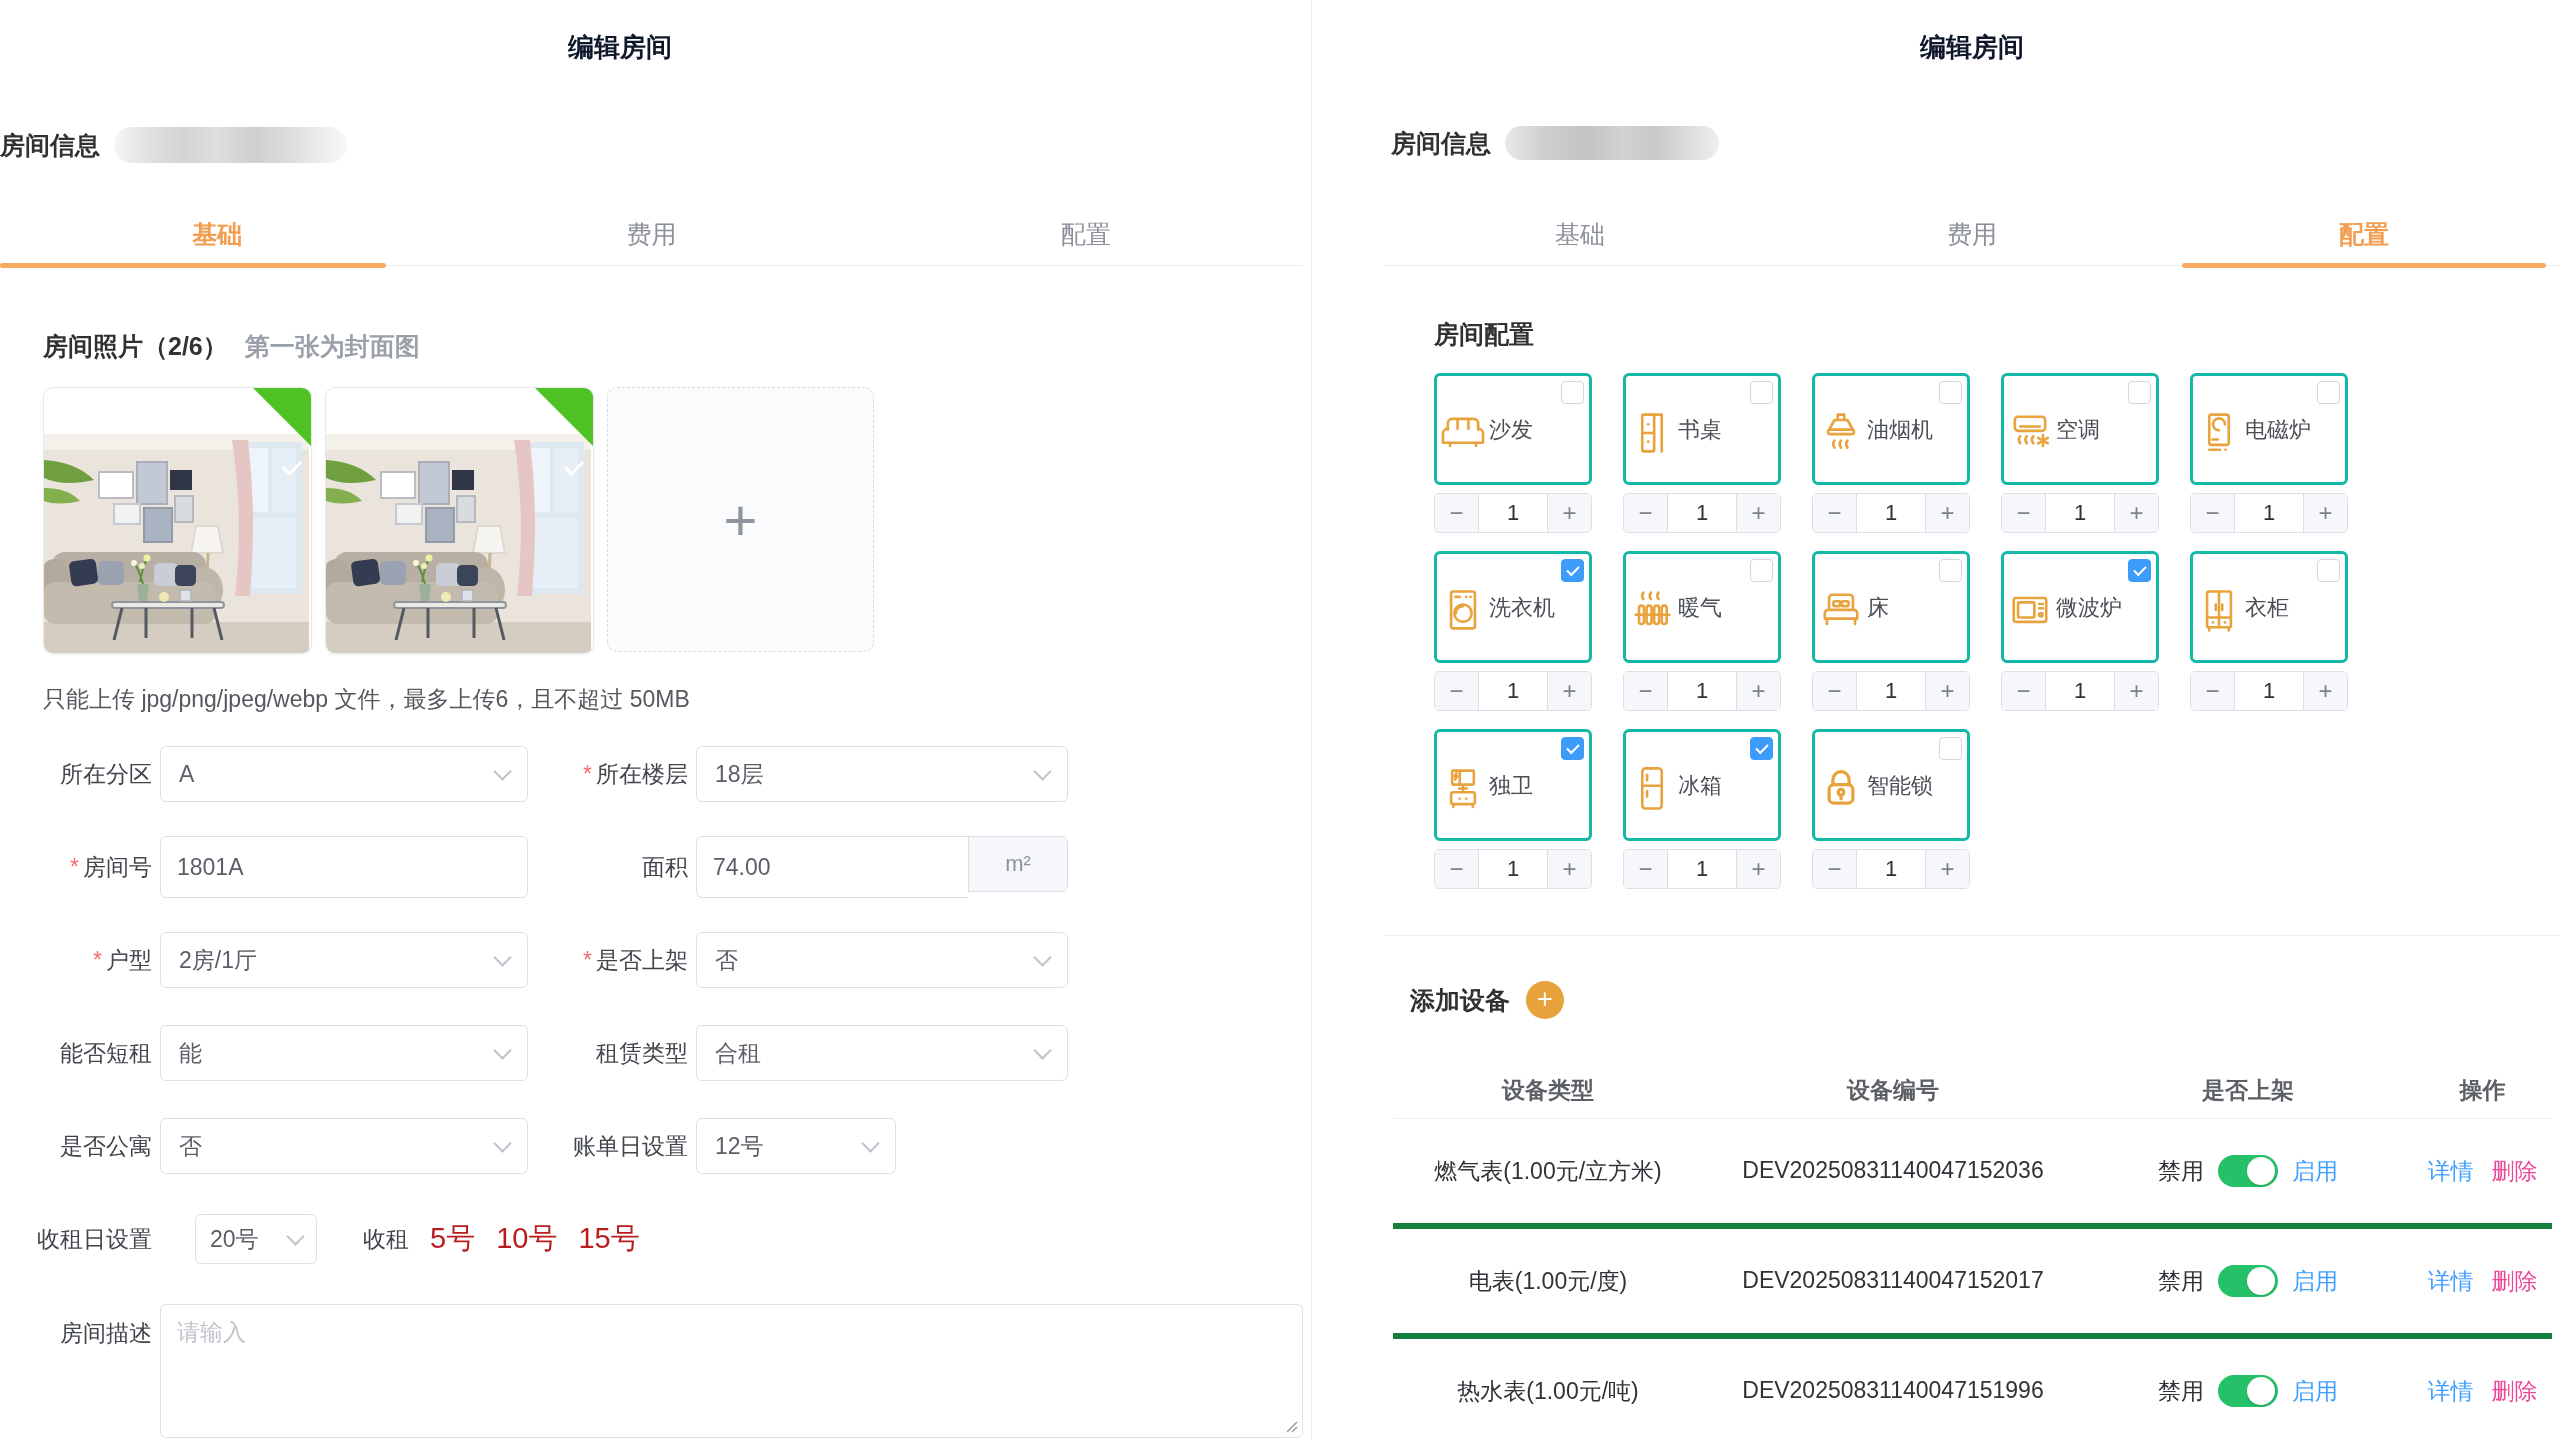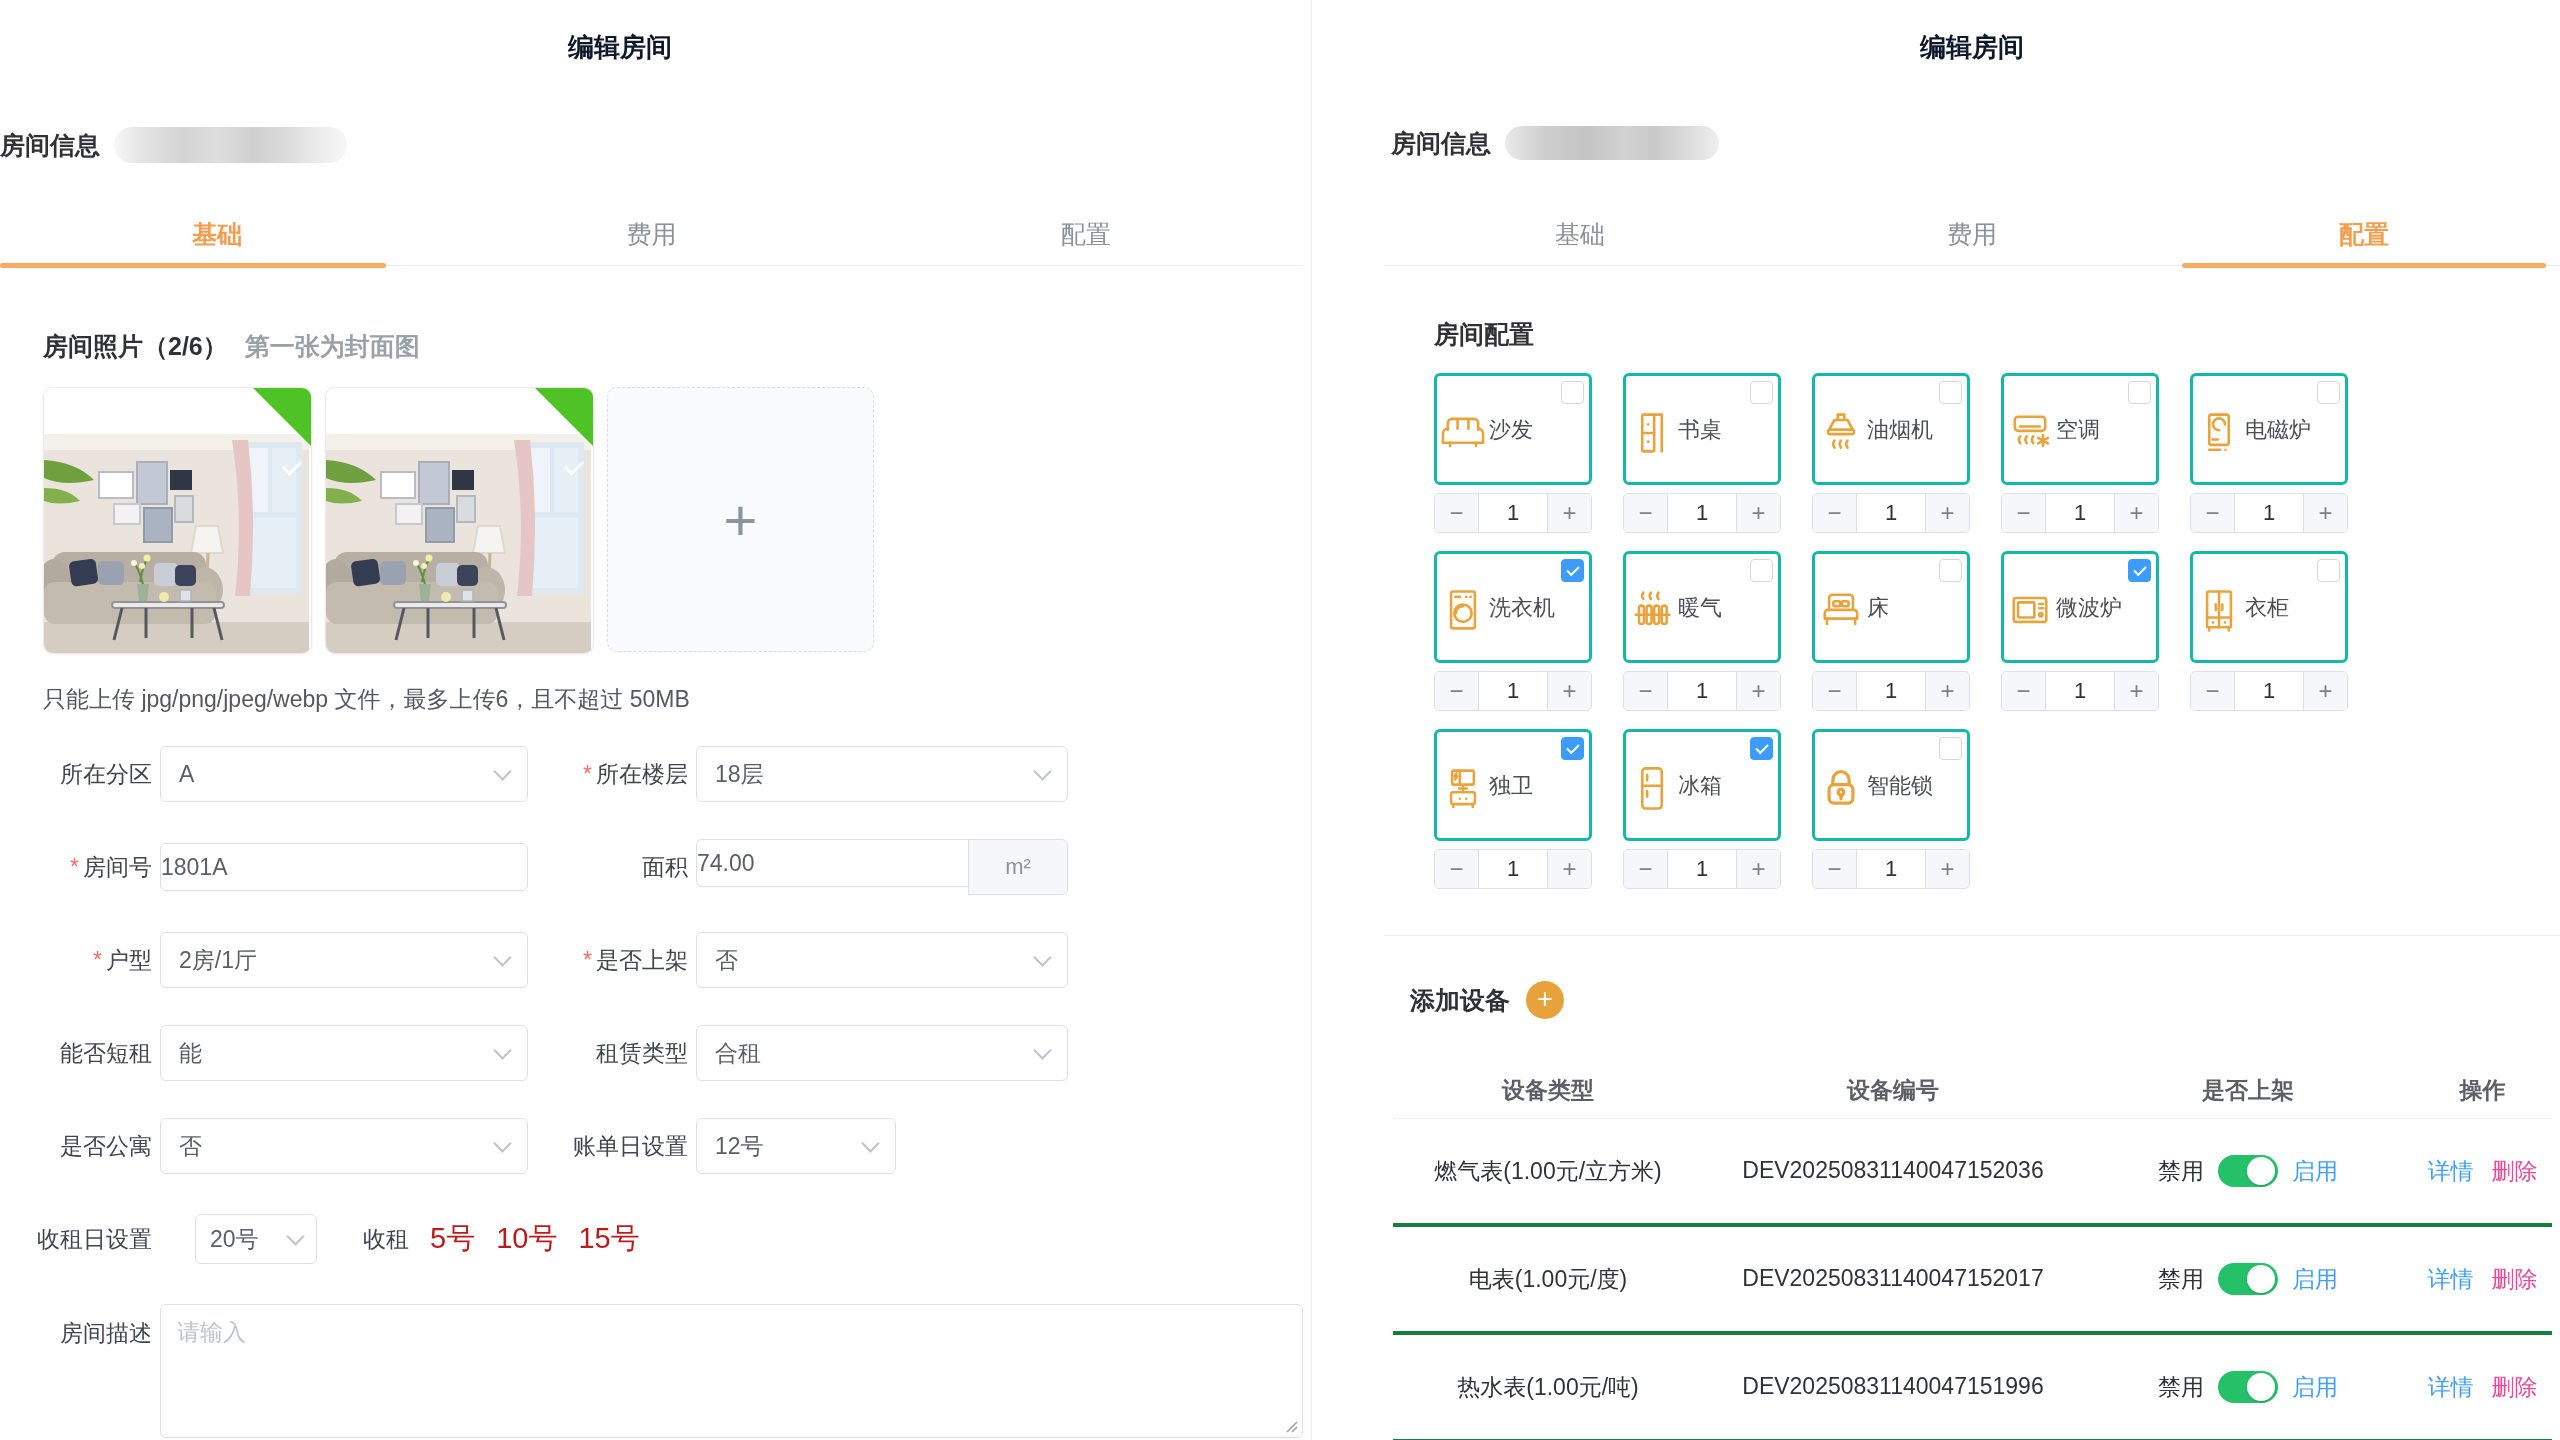--- a/index.html
+++ b/index.html
@@ -46,22 +46,22 @@
   .form{position:absolute;top:746px;left:0;width:1303px;}
   .frow{display:flex;align-items:center;height:56px;margin-bottom:37px;}
   .flabel{width:152px;text-align:right;font-size:23px;color:#41454c;flex:none;}
   .flabel2{width:160px;text-align:right;font-size:23px;color:#41454c;flex:none;}
   .req{color:#f56c6c;margin-right:4px;}
   .select{box-sizing:border-box;height:56px;border:1px solid #dcdfe6;border-radius:6px;background:#fff;
           display:flex;align-items:center;justify-content:space-between;padding:0 18px;
           font-size:23px;color:#5a5e66;margin-left:8px;cursor:pointer;}
   .w368{width:368px;} .w372{width:372px;} .w200{width:200px;}
   .select.small{width:122px;height:50px;margin-left:43px;padding:0 14px;}
-  input.text{box-sizing:border-box;height:48px;border:1px solid #dcdfe6;border-radius:6px;
-             padding:0 0;font-size:23px;color:#5a5e66;margin-left:8px;outline:none;background:#fff;}
+  input.text{box-sizing:border-box;height:62px;border:1px solid #dcdfe6;border-radius:6px;
+             padding:0 16px;font-size:23px;color:#5a5e66;margin-left:8px;outline:none;background:#fff;}
   .input-group{display:flex;margin-left:8px;}
   .input-group input.text{width:272px;border-radius:6px 0 0 6px;border-right:none;margin-left:0;}
   .addon{box-sizing:border-box;width:100px;height:56px;border:1px solid #dcdfe6;background:#f5f7fa;
          border-radius:0 6px 6px 0;display:flex;align-items:center;justify-content:center;
          font-size:22px;color:#8d9199;}
   .collect-label{margin-left:46px;font-size:23px;color:#3f434a;}
   .day{margin-left:21px;font-size:29px;color:#b91c1c;}
   .frow.ta{align-items:flex-start;height:auto;}
   .ta-label{padding-top:14px;}
   .ta-wrap{position:relative;margin-left:8px;}
@@ -97,21 +97,21 @@
 
   
   .sect-divider{position:absolute;top:935px;left:72px;right:0;height:1px;background:#eceef3;border:none;margin:0;}
   .add-device{position:absolute;top:981px;left:98px;display:flex;align-items:center;gap:16px;}
   .ad-label{font-size:25px;font-weight:700;color:#303133;}
   .ad-btn{width:38px;height:38px;border-radius:50%;background:#e8a23b;color:#fff;border:none;
           font-size:27px;line-height:1;display:flex;align-items:center;justify-content:center;cursor:pointer;padding:0 0 2px 0;}
   .dev-table{position:absolute;top:1062px;left:81px;width:1159px;font-size:23px;}
   .dt-header{display:flex;height:56px;align-items:center;border-bottom:1px solid #eceef3;
              color:#5c6066;font-weight:700;}
-  .dt-row{display:flex;height:104px;align-items:center;border-bottom:4px solid #15803d;color:#2f3237;}
+  .dt-row{display:flex;height:104px;align-items:center;border-bottom:6px solid #15803d;color:#2f3237;}
   .dt-c{display:flex;align-items:center;justify-content:center;}
   .c1{width:310px;} .c2{width:380px;} .c3{width:330px;} .c4{flex:1;}
   .devnum{display:inline-block;width:310px;word-break:break-all;text-align:center;line-height:1.55;}
   .toggle{width:60px;height:32px;border-radius:16px;background:#24c168;position:relative;margin:0 14px;
           flex:none;cursor:pointer;}
   .toggle .knob{position:absolute;top:2px;right:3px;width:28px;height:28px;border-radius:50%;background:#fff;
           box-shadow:0 1px 2px rgba(0,0,0,.18);}
   .on-label{color:#409eff;}
   .lnk{cursor:pointer;text-decoration:none;}
   .lnk.detail{color:#409eff;}

